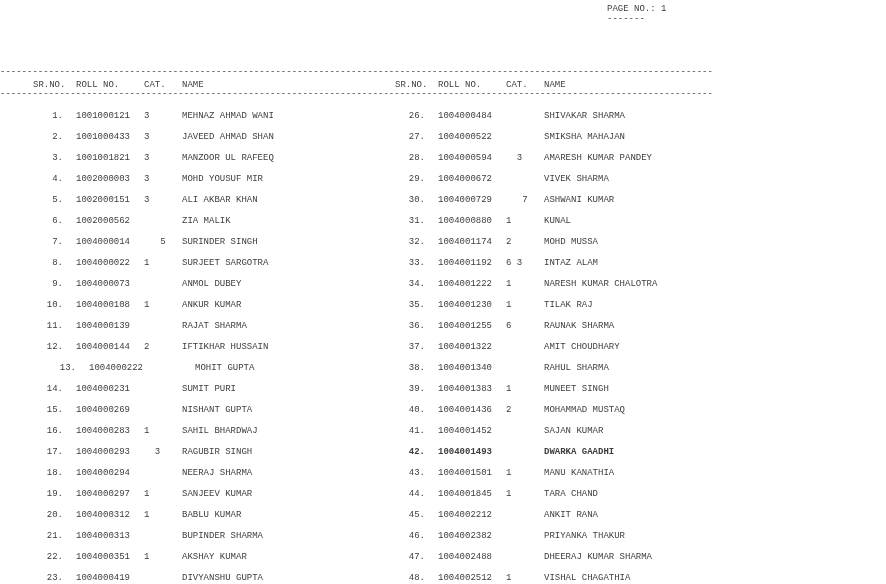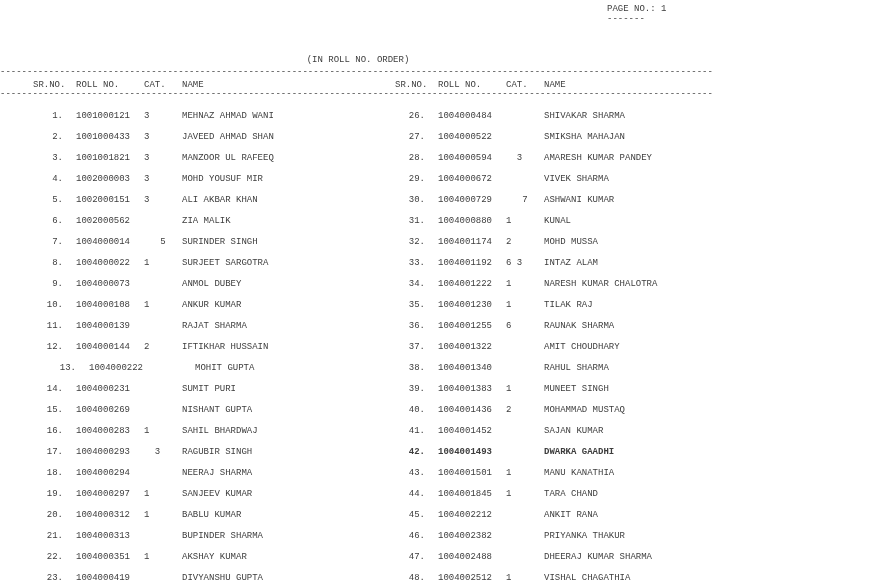--- a/index.html
+++ b/index.html
@@ -38,21 +38,20 @@
   .c-name{left:182px;}
 </style>
 </head>
 <body>
 
 <div class="sheet">
 
   <div class="t pageno">PAGE NO.: 1</div>
   <div class="t pageno-u">-------</div>
 
-  <div class="t center ordernote">(IN ROLL NO. ORDER)</div>
 
   <div class="t sep sep1">------------------------------------------------------------------------------------------------------------------------------------</div>
 
   <div class="hdr-group hdr-left">
     <span class="h-sr">SR.NO.</span>
     <span class="h-roll">ROLL NO.</span>
     <span class="h-cat">CAT.</span>
     <span class="h-name">NAME</span>
   </div>
 

